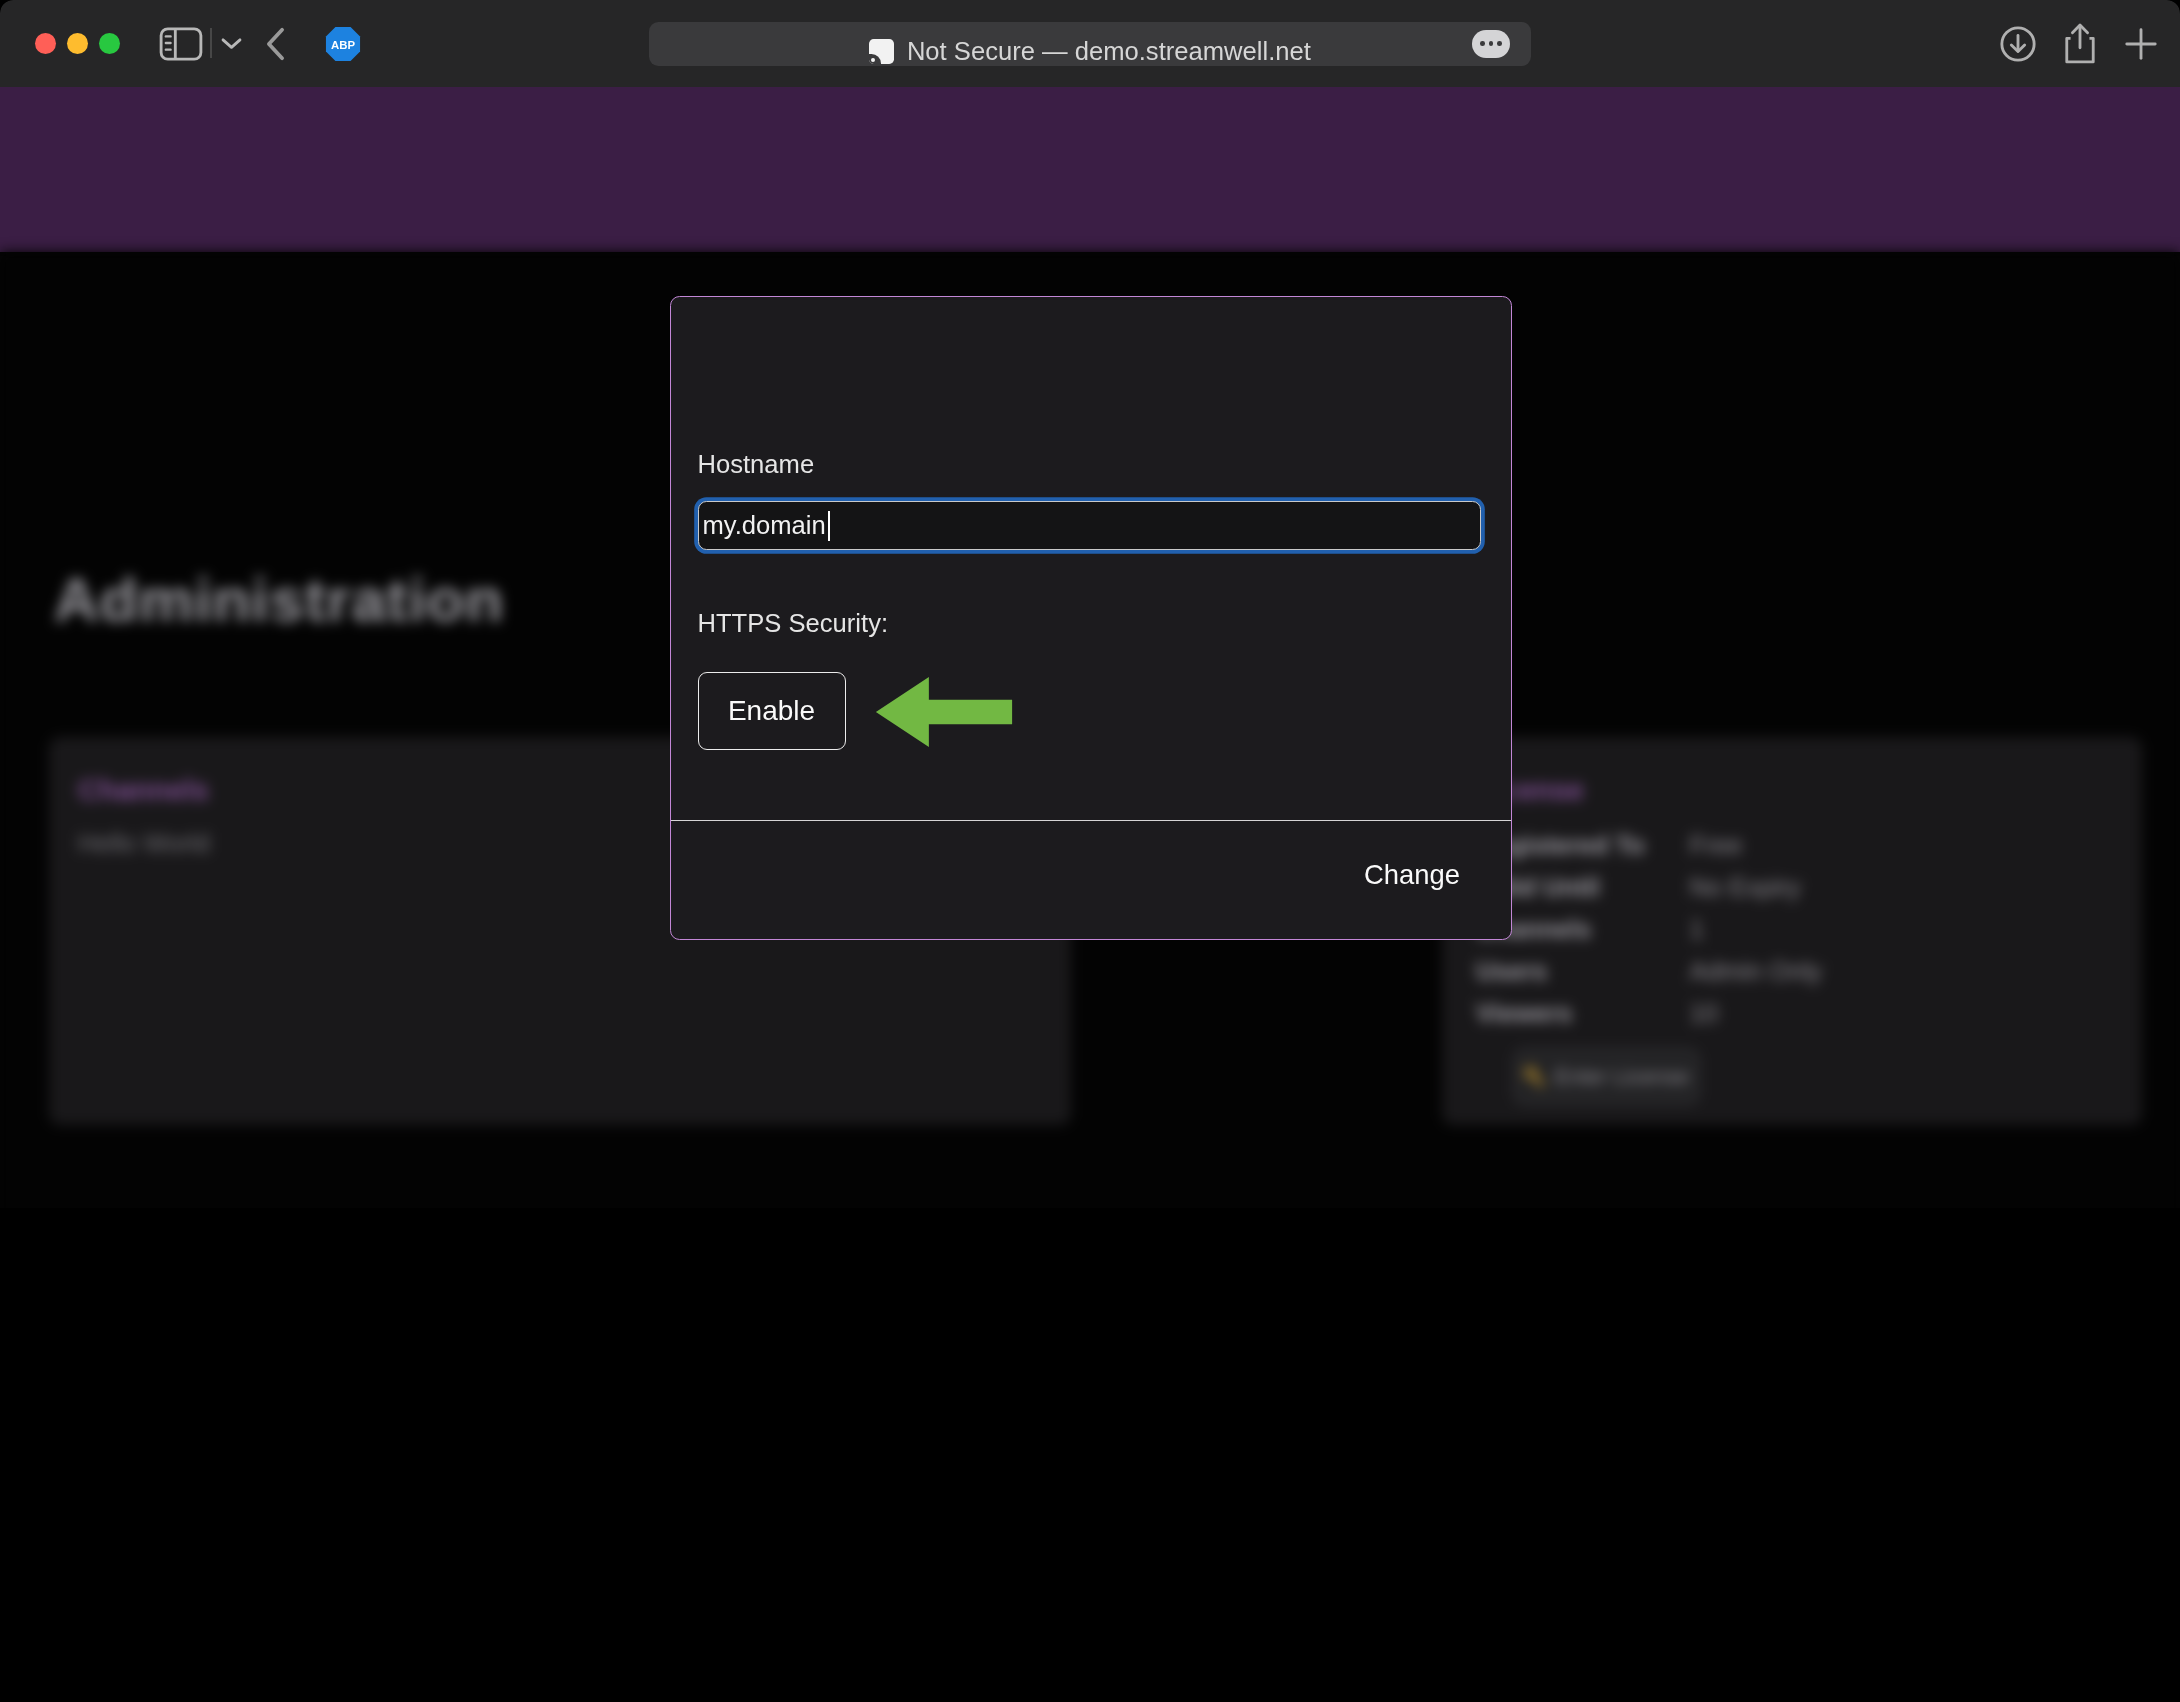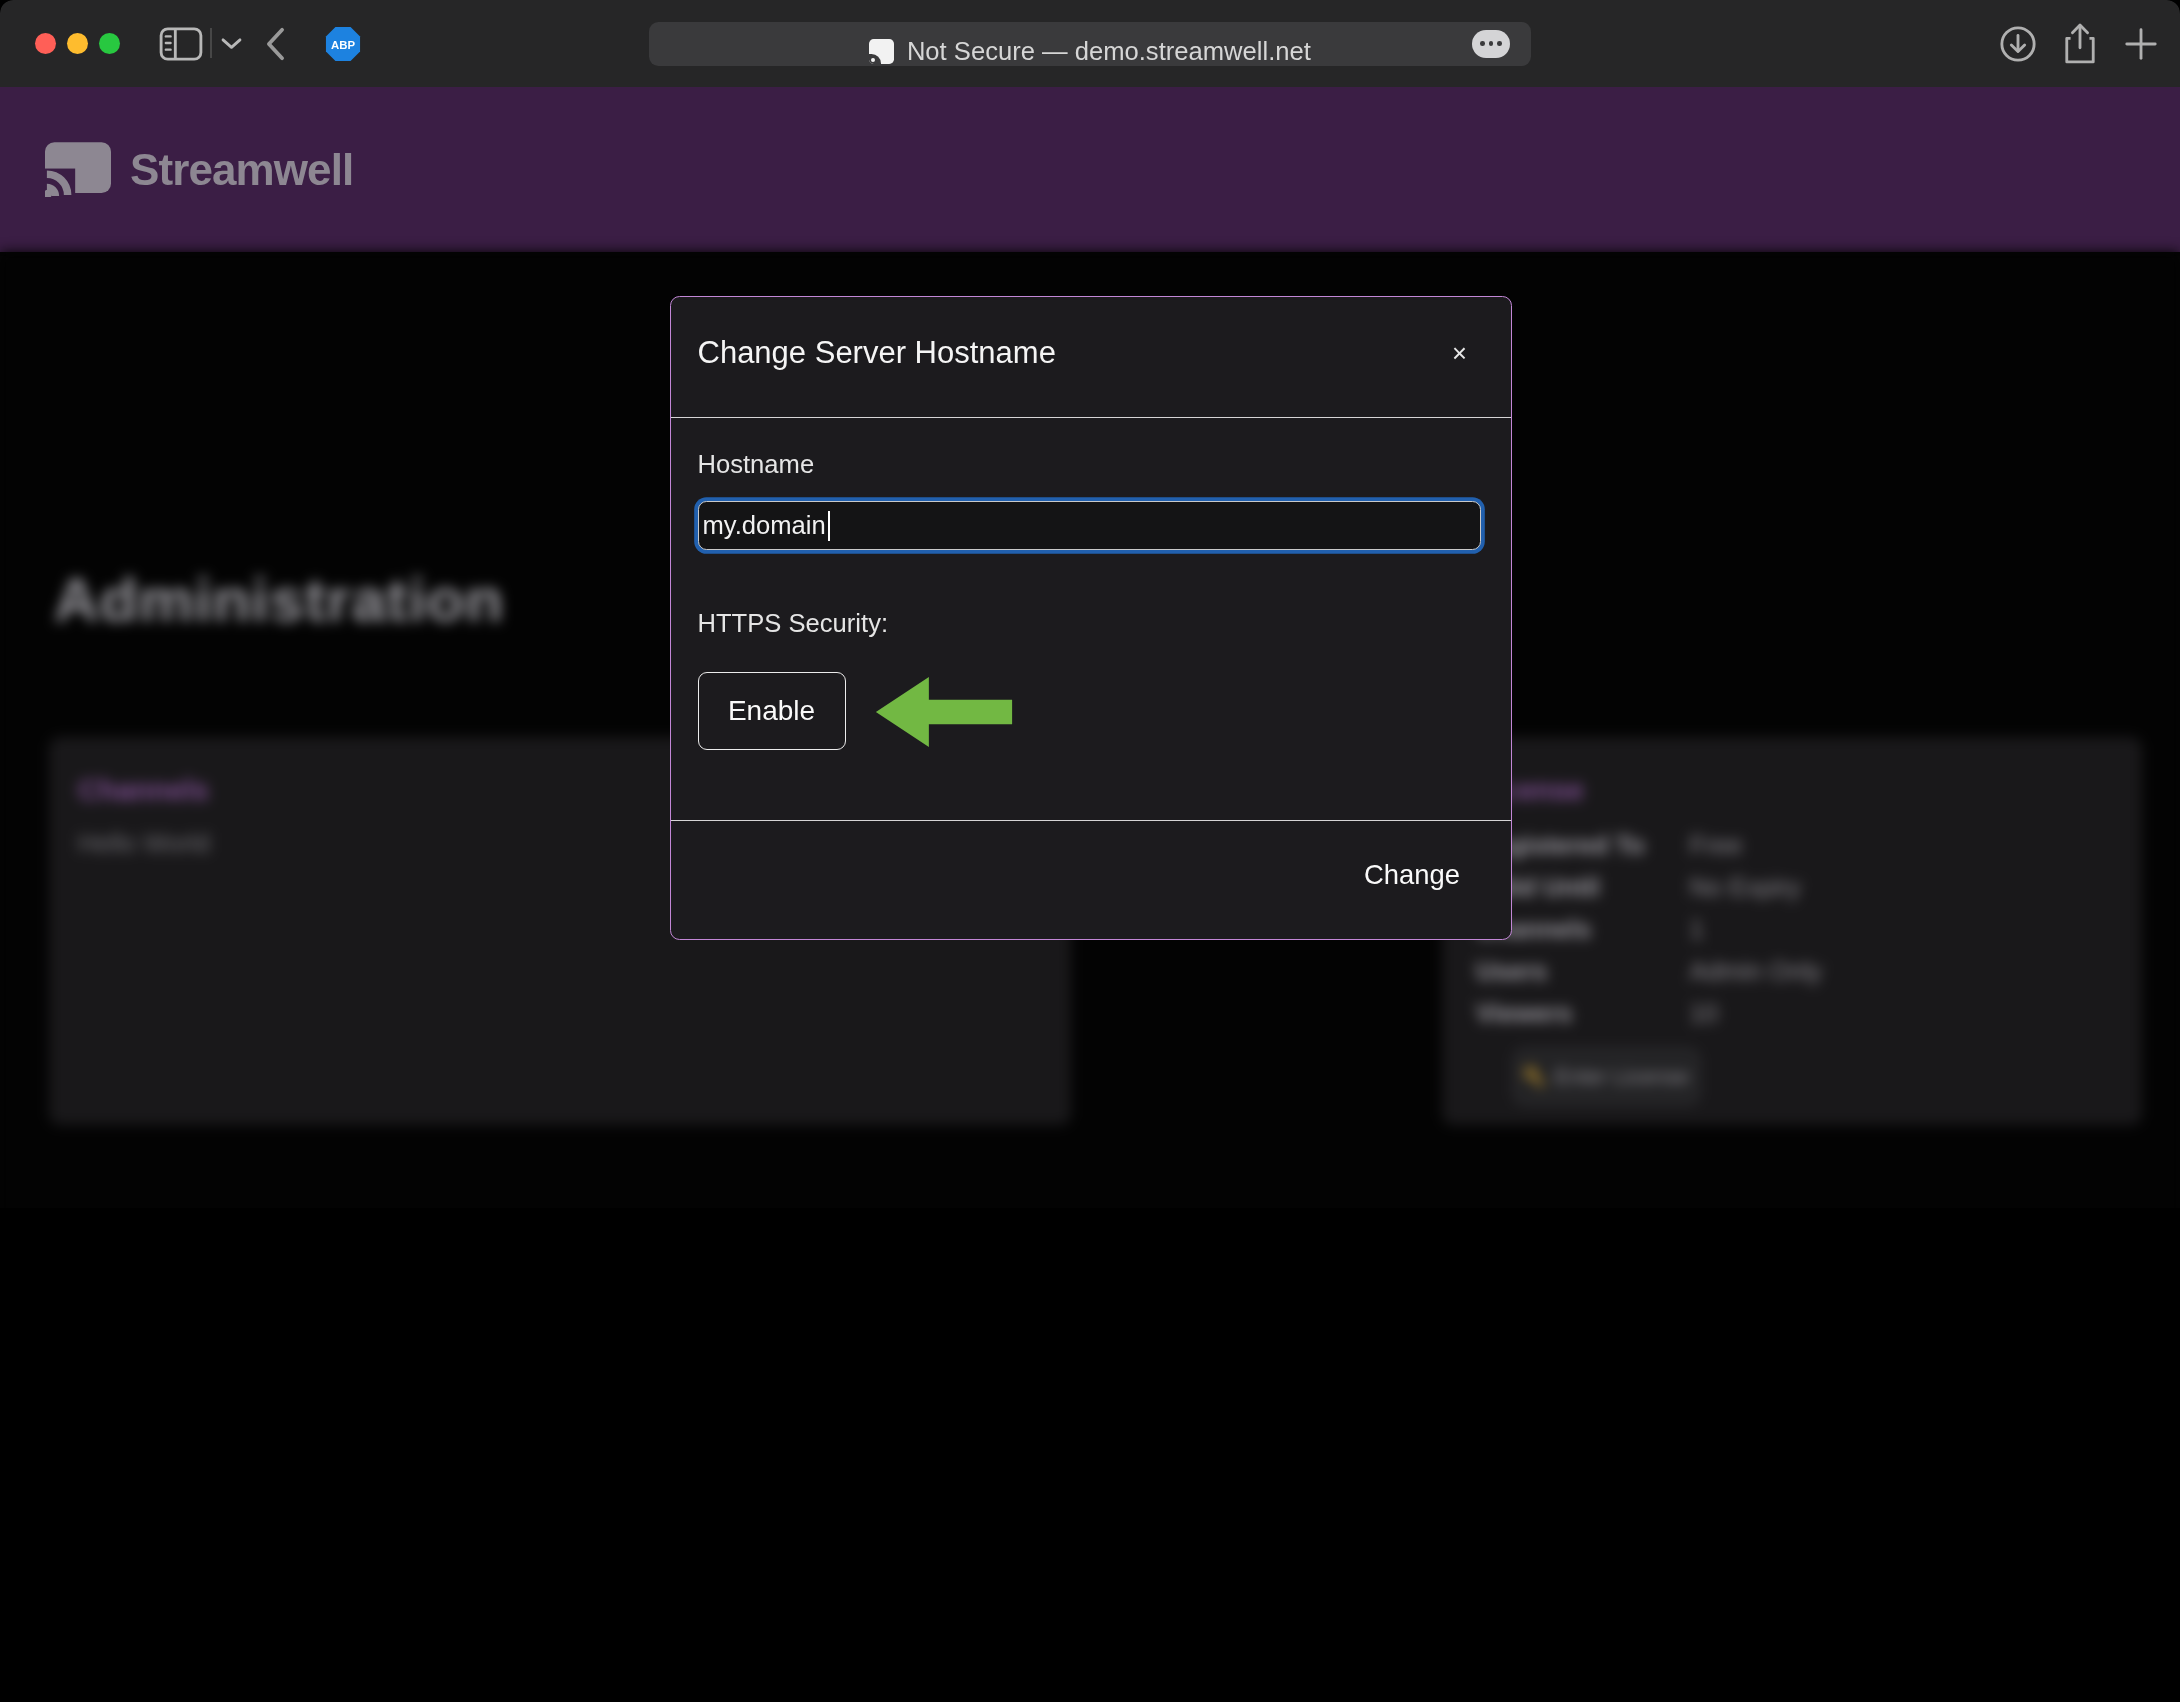--- a/index.html
+++ b/index.html
@@ -138,30 +138,20 @@
 
     <div class="chrome-icon" style="left:2118px;width:45px;">
       <svg width="36" height="36" viewBox="0 0 38 38">
         <line x1="19" y1="4" x2="19" y2="34" stroke="#b0b0b0" stroke-width="3" stroke-linecap="round"></line>
         <line x1="4" y1="19" x2="34" y2="19" stroke="#b0b0b0" stroke-width="3" stroke-linecap="round"></line>
       </svg>
     </div>
   </div>
 
   <div class="site-header">
-    <div class="brand">
-      <svg width="66" height="55" viewBox="0 0 70 58">
-        <rect x="0" y="0" width="70" height="54" rx="10" fill="#8d8792"></rect>
-        <rect x="0" y="28" width="32" height="30" fill="#3b1e45"></rect>
-        <path d="M2 34 A 22 22 0 0 1 24 56" fill="none" stroke="#8d8792" stroke-width="8"></path>
-        <path d="M2 48 A 9 9 0 0 1 11 57" fill="none" stroke="#8d8792" stroke-width="8"></path>
-        <circle cx="3" cy="55" r="4.5" fill="#8d8792"></circle>
-      </svg>
-      <span class="brand-name">Streamwell</span>
-    </div>
   </div>
 
   <div class="page-content">
     <div class="page-title">Administration</div>
 
     <div class="panel panel-channels"></div>
     <div class="panel panel-license"></div>
 
     <div class="panel-channels panel-title" style="position:absolute;left:78px;top:522px;">Channels</div>
     <div class="panel-item">Hello World</div>
@@ -178,24 +168,20 @@
       <svg width="21" height="21" viewBox="0 0 22 22">
         <circle cx="7" cy="7" r="5" fill="none" stroke="#d9a62e" stroke-width="3"></circle>
         <line x1="10" y1="10" x2="19" y2="19" stroke="#d9a62e" stroke-width="3" stroke-linecap="round"></line>
         <line x1="15" y1="19" x2="19" y2="19" stroke="#d9a62e" stroke-width="3" stroke-linecap="round"></line>
       </svg>
       <span>Enter License</span>
     </div>
   </div>
 
   <div class="modal">
-    <div class="modal-header">
-      <div class="modal-title">Change Server Hostname</div>
-      <div class="modal-close">×</div>
-    </div>
     <div class="modal-body">
       <div class="field-label lbl-hostname">Hostname</div>
       <div class="hostname-input">
         <span class="value">my.domain</span>
           <span class="caret"></span>
       </div>
       <div class="field-label lbl-https">HTTPS Security:</div>
       <div class="enable-btn">Enable</div>
       <div class="arrow-annot">
         <svg width="140" height="76" viewBox="0 0 148 80">

